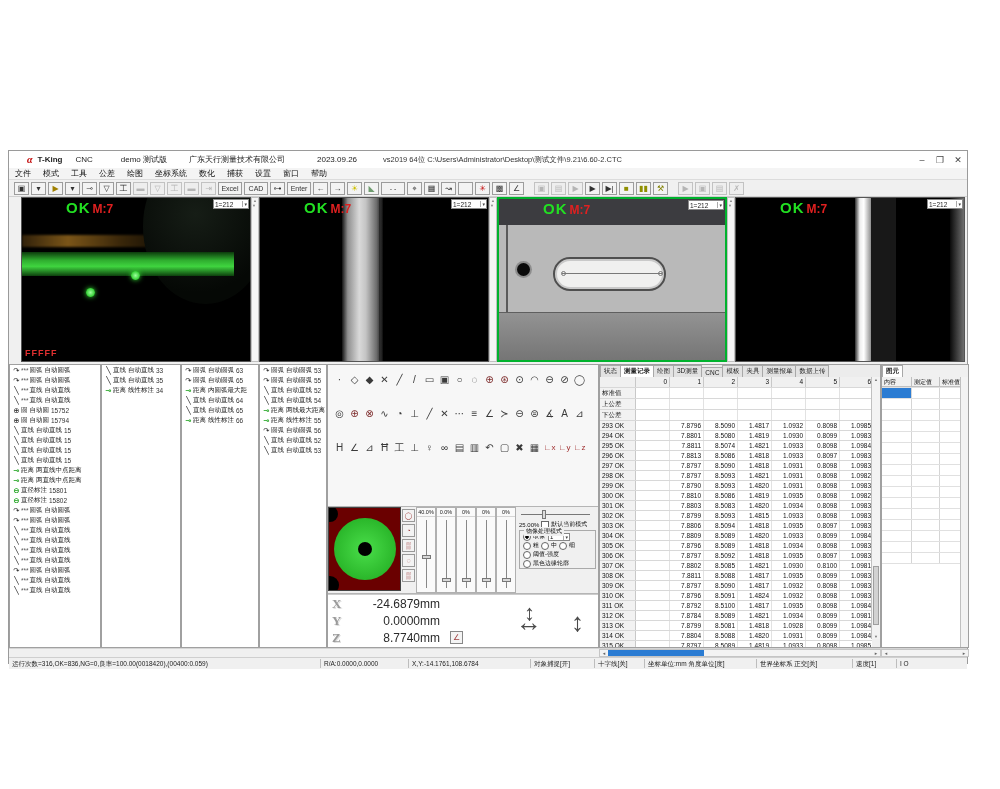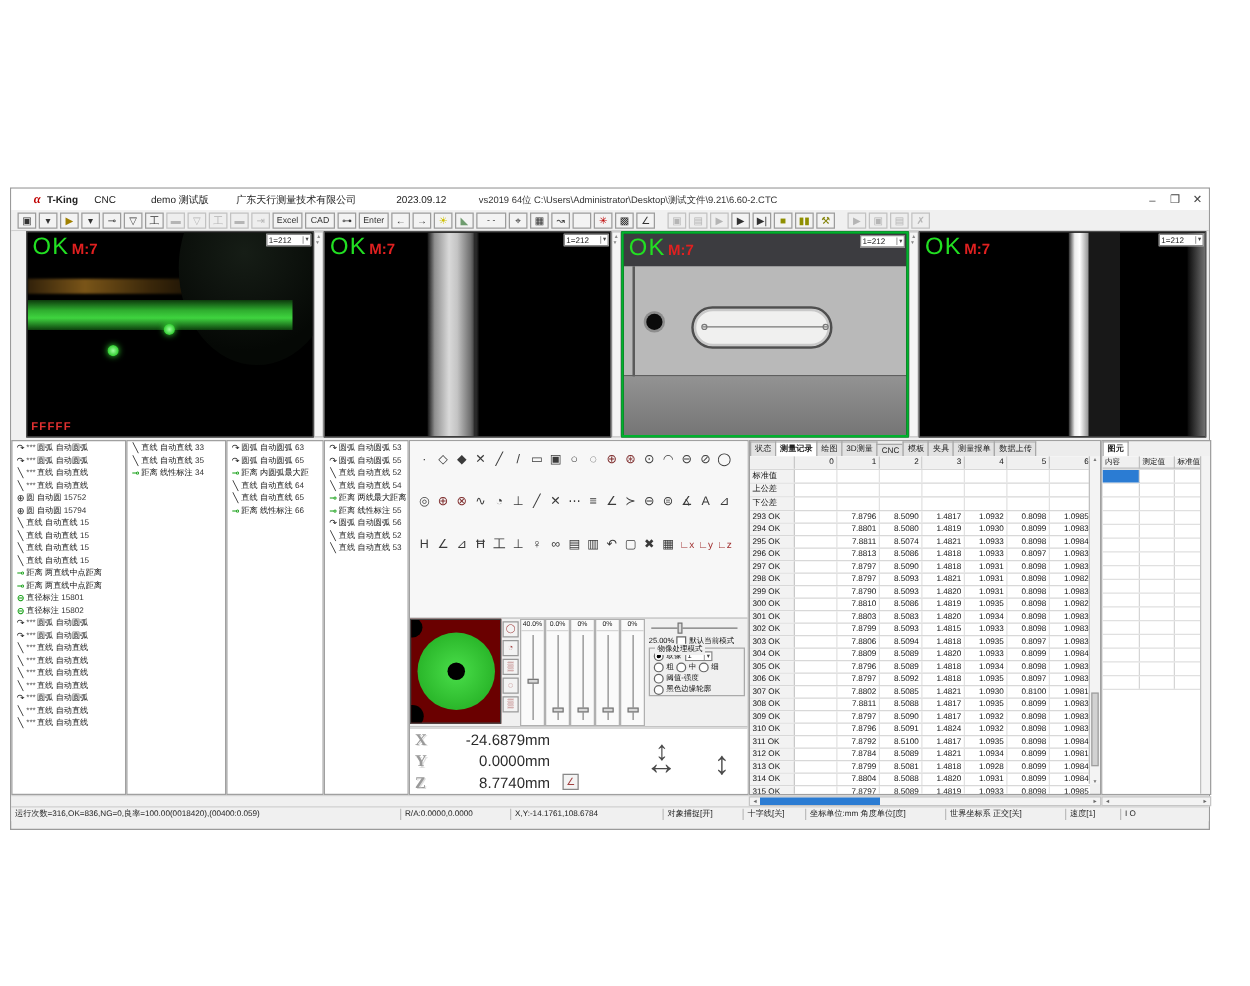--- a/index.html
+++ b/index.html
@@ -32,21 +32,21 @@
 
   
   .cams{height:167px;display:flex;padding-left:12px;flex:none;background:#f0f0f0;}
   .cam{position:relative;width:230px;height:165px;border:1px solid #555;box-sizing:border-box;background:#000;flex:none;overflow:hidden;}
   .camsel{border:2px solid #00b22d;}
   .vsb{width:8px;height:165px;background:#f5f5f5;border:1px solid #c0c0c0;box-sizing:border-box;flex:none;}
   .vsb::before{content:"▲";display:block;font-size:4px;color:#888;text-align:center;}
   .vsb::after{content:"▼";display:block;font-size:4px;color:#888;text-align:center;position:absolute;}
   .scene{position:absolute;left:0;top:0;right:0;bottom:0;background:#000;overflow:hidden;text-align:center;}
   .camhead{position:absolute;top:1px;left:4px;z-index:5;}
-  .ok{color:#22e022;font-weight:normal;font-size:19px;letter-spacing:1px;}
+  .ok{color:#22e022;font-weight:bold;font-size:15px;letter-spacing:1px;margin-left:40px;}
   .mk{color:#e02020;font-weight:bold;font-size:12px;margin-left:2px;}
   .camcombo{position:absolute;top:1px;right:1px;z-index:6;width:36px;height:10px;background:#fff;border:1px solid #8a8a8a;font-size:6.5px;color:#222;display:flex;align-items:center;justify-content:space-between;padding:0 1px;box-sizing:border-box;}
   .cc-arrow{font-size:5px;border-left:1px solid #aaa;padding-left:1px;color:#444;}
   
   .c1streak{position:absolute;left:0;width:72%;top:23%;height:7%;background:linear-gradient(90deg,#31210a,#7a5518 28%,#3a270a 60%,rgba(0,0,0,0));filter:blur(1px);}
   .c1sphere{position:absolute;right:-8%;top:-30%;width:55%;height:95%;border-radius:50%;background:radial-gradient(circle at 42% 42%,#161d16,#050805 68%);}
   .c1band{position:absolute;left:0;width:93%;top:33%;height:15%;background:linear-gradient(180deg,#0c3a0c,#2fae2f 35%,#3fd43f 60%,#0d400d);filter:blur(0.6px);}
   .c1dot{position:absolute;width:9px;height:9px;border-radius:50%;background:radial-gradient(circle,#9cff9c,#2ecc2e 70%);box-shadow:0 0 5px #35e035;}
   .c1dot.d1{left:28%;top:55%;}
   .c1dot.d2{left:48%;top:45%;}
@@ -176,28 +176,41 @@
 
 <div class="canvas">
 <div class="app">
 
   <div class="titlebar">
     <span class="tlogo">α</span>
     <span class="t-app">T-King</span>
     <span class="t-mode">CNC</span>
     <span class="t-user">demo 测试版</span>
     <span class="t-company">广东天行测量技术有限公司</span>
-    <span class="t-date">2023.09.12</span>
+    <span class="t-date">2023.09.26</span>
     <span class="t-path">vs2019 64位  C:\Users\Administrator\Desktop\测试文件\9.21\6.60-2.CTC</span>
     <span class="tspace"></span>
     <span class="winbtn">–</span>
     <span class="winbtn">❐</span>
     <span class="winbtn">✕</span>
   </div>
 
+  <div class="menubar" id="menubar">
+        <span class="mi">文件</span>
+        <span class="mi">模式</span>
+        <span class="mi">工具</span>
+        <span class="mi">公差</span>
+        <span class="mi">绘图</span>
+        <span class="mi">坐标系统</span>
+        <span class="mi">数化</span>
+        <span class="mi">捕获</span>
+        <span class="mi">设置</span>
+        <span class="mi">窗口</span>
+        <span class="mi">帮助</span>
+      </div>
 
   <div class="toolbar" id="toolbar">
         <button class="tbb">▣</button>
         <button class="tbb">▾</button>
         <button class="tbb" style="color: rgb(160, 128, 0);">▶</button>
         <button class="tbb">▾</button>
         <button class="tbb">⊸</button>
         <button class="tbb">▽</button>
         <button class="tbb">工</button>
         <button class="tbb tbdis">▬</button>

